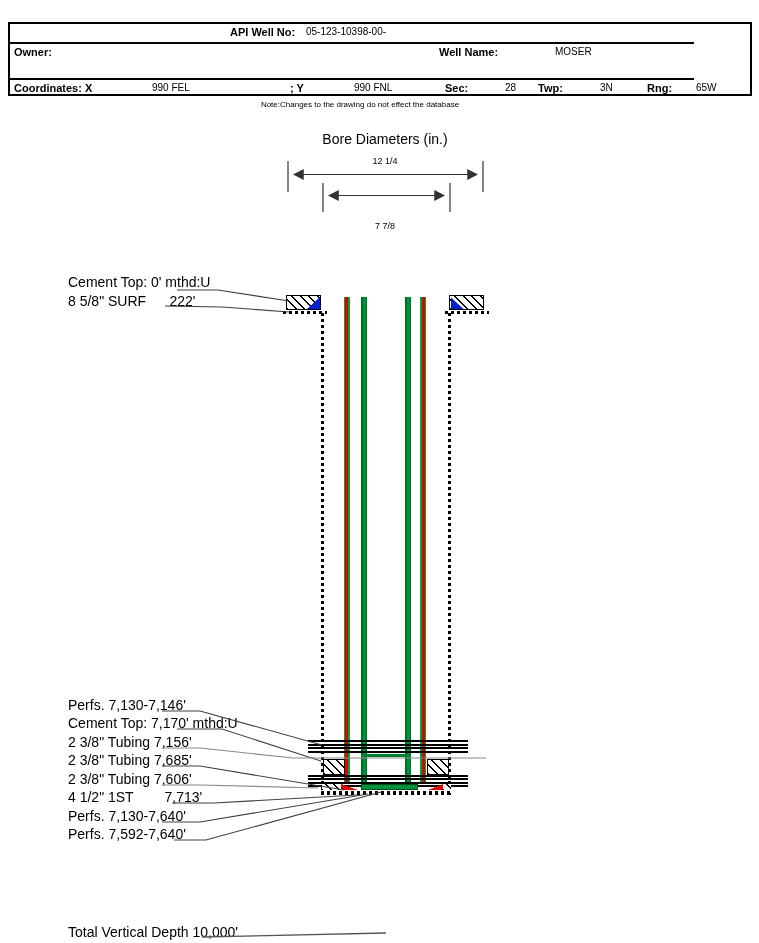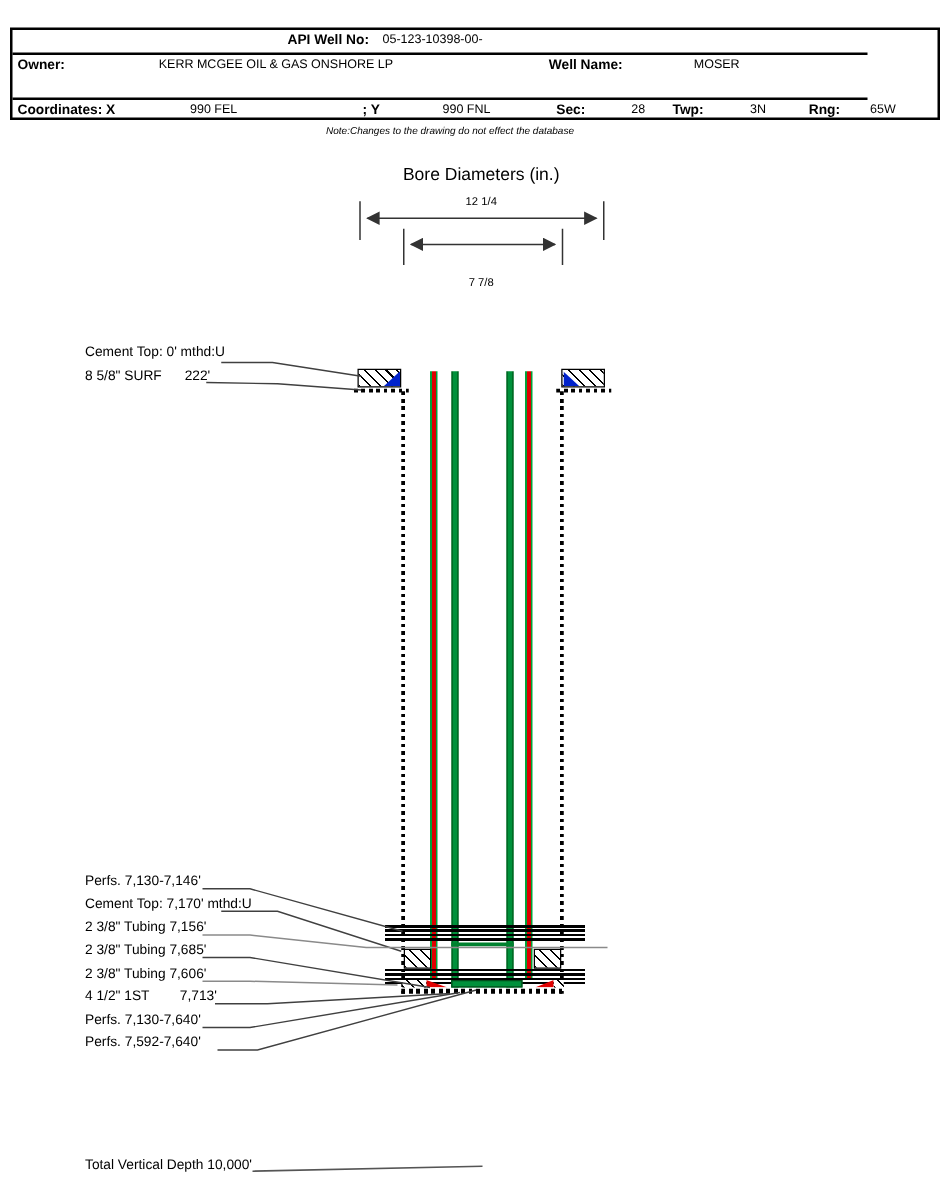--- a/index.html
+++ b/index.html
@@ -10,21 +10,21 @@
   .title{top:1px;left:0;width:759px;text-align:center;font-size:13.5px;font-weight:bold;}
   .info-table{top:22px;left:8px;width:744px;height:74px;border:2px solid #000;}
   .trow{position:absolute;left:0;width:684px;height:18px;}
   .trow span{position:absolute;white-space:nowrap;line-height:16px;}
   .r1{top:0;}
   .r2{top:18px;border-top:2px solid #000;}
   .r3{top:36px;border-top:2px solid #000;}
   .r4{top:54px;border-top:2px solid #000;height:17px;}
   .lbl{font-weight:bold;font-size:11px;}
   .val{font-size:10px;}
-  .note{top:100px;left:140px;width:440px;text-align:center;font-size:8px;font-style:italic;}
+  .note{top:100px;left:140px;width:440px;text-align:center;font-size:8px;}
   
   .bore-heading{top:131px;left:265px;width:240px;text-align:center;font-size:14px;}
   .dim-label{width:80px;text-align:center;font-size:9px;}
   .dim-outer{top:156px;left:345px;}
   .dim-inner{top:190px;left:345px;margin-top:31px;}
   
   .hatch{background:repeating-linear-gradient(45deg,#000 0 1.2px,#fff 1.2px 6px);}
   .blk-border{border:1.5px solid #000;}
   .vdash{background:repeating-linear-gradient(180deg,#000 0 3px,transparent 3px 6px);}
   .hdash{background:repeating-linear-gradient(90deg,#000 0 3px,transparent 3px 6px);}
@@ -53,21 +53,21 @@
   .cement-right{left:427px;top:759px;width:22px;height:16px;border:1px solid #000;}
   .corner-hatch-left{left:322px;top:784px;width:19px;height:6px;}
   .corner-hatch-right{left:443px;top:784px;width:8px;height:6px;}
   .red-wedge-left{left:341px;top:784px;width:17px;height:6px;background:var(--tubing-red,#df0000);
      clip-path:polygon(0 0,100% 100%,0 100%);}
   .red-wedge-right{left:428px;top:784px;width:15px;height:6px;background:var(--tubing-red,#df0000);
      clip-path:polygon(100% 0,100% 100%,0 100%);}
   .green-bottom-bar{left:361px;top:784px;width:57px;height:6px;
      background:var(--tubing-green,#00913b);border:1px solid #004d1a;}
   
-  .ann{font-size:11px;white-space:pre;line-height:11px;}
+  .ann{font-size:14px;white-space:pre;line-height:11px;}
   .a-cement-surf{left:68px;top:277px;}
   .a-surf{left:68px;top:296px;}
   .a1{left:68px;top:700px;} .a2{left:68px;top:718px;} .a3{left:68px;top:737px;}
   .a4{left:68px;top:755px;} .a5{left:68px;top:774px;} .a6{left:68px;top:792px;}
   .a7{left:68px;top:811px;} .a8{left:68px;top:829px;}
   .a-tvd{left:68px;top:927px;}
   .overlay{position:absolute;left:0;top:0;width:759px;height:943px;pointer-events:none;}
 </style>
 </head>
 <body>
@@ -75,21 +75,20 @@
 <div class="page">
 
 
   <div class="abs info-table">
     <div class="trow r1">
       <span class="lbl" style="left:220px">API Well No:</span>
       <span class="val" style="left:296px">05-123-10398-00-</span>
     </div>
     <div class="trow r2">
       <span class="lbl" style="left:4px">Owner:</span>
-      <span class="val" style="left:117px">KERR MCGEE OIL &amp; GAS ONSHORE LP</span>
       <span class="lbl" style="left:429px">Well Name:</span>
       <span class="val" style="left:545px">MOSER</span>
     </div>
     <div class="trow r4">
       <span class="lbl" style="left:4px">Coordinates: X</span>
       <span class="val" style="left:142px">990 FEL</span>
       <span class="lbl" style="left:280px">; Y</span>
       <span class="val" style="left:344px">990 FNL</span>
       <span class="lbl" style="left:435px">Sec:</span>
       <span class="val" style="left:495px">28</span>

